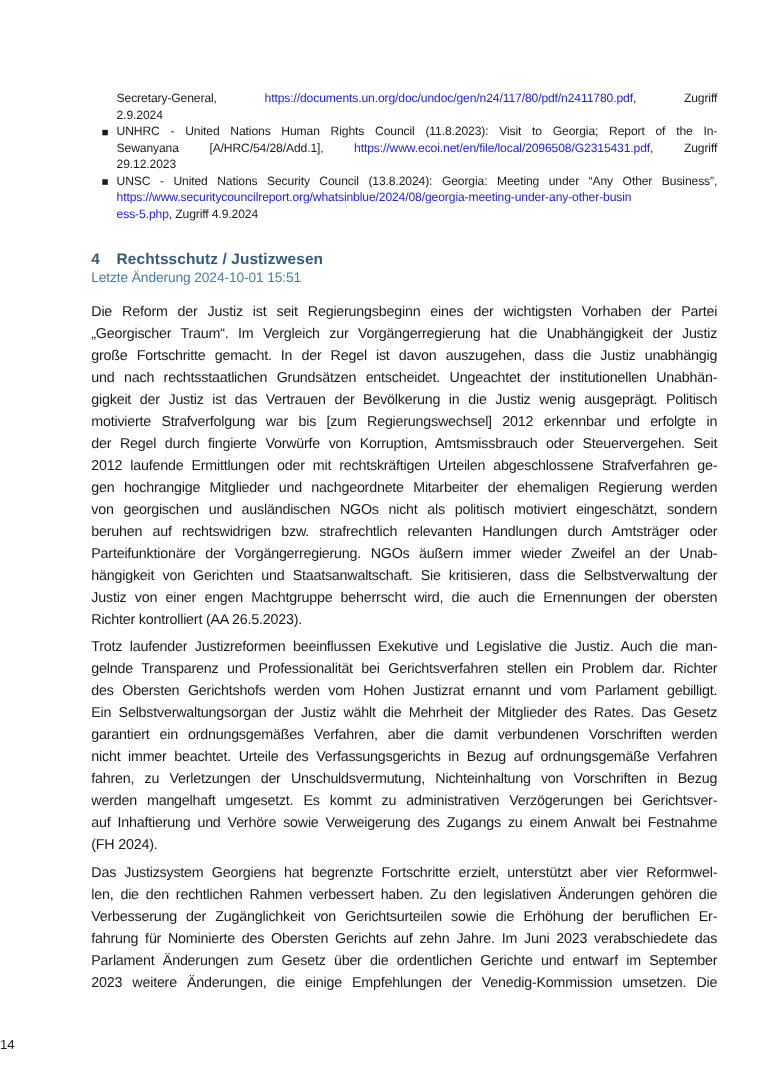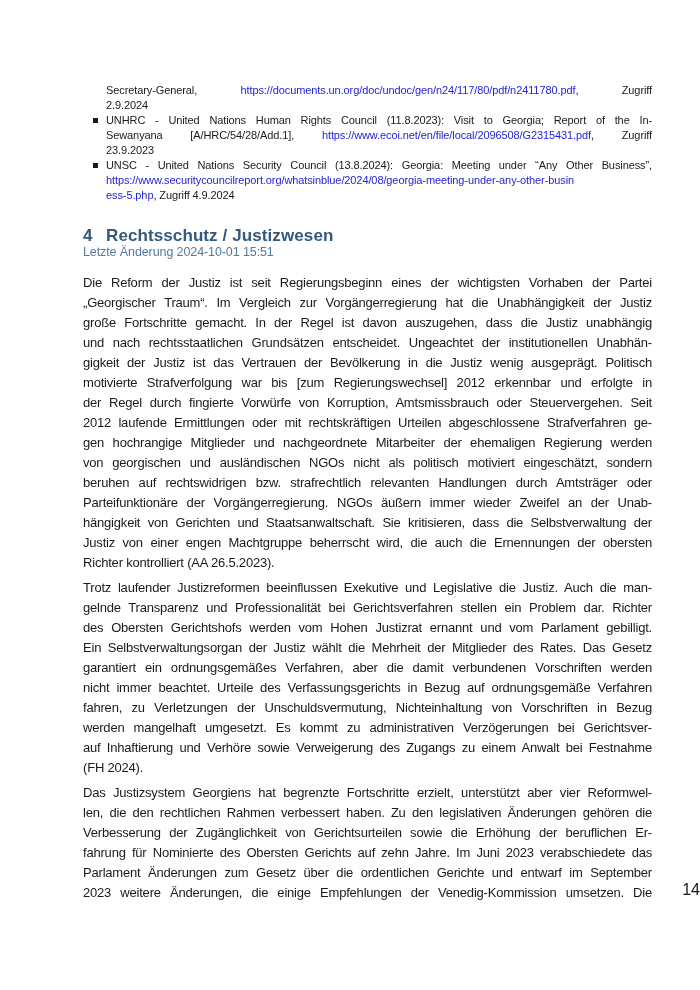--- a/index.html
+++ b/index.html
@@ -27,21 +27,21 @@
     position:absolute; left:-13px; top:5px;
     width:5px; height:5px;
     background:var(--body-text,#1a1a1a);
   }
   .line { text-align:justify; text-align-last:justify; }
   .line.no-just { text-align:left; text-align-last:left; }
   .doc-link { color:var(--link,#2323dc); text-decoration:none; cursor:pointer; }
   
   .heading {
     margin-top:24px;
-    font-size:17px; font-weight:bold; line-height:17px;
+    font-size:14px; font-weight:bold; line-height:17px;
     color:var(--heading,#335a7d);
     letter-spacing:0.1px;
   }
   .h-num { display:inline-block; width:23px; }
   .last-change {
     margin-top:1px;
     font-size:12.5px; line-height:15px;
     color:var(--last-change,#4e7ba1);
     letter-spacing:-0.1px;
   }
@@ -51,40 +51,40 @@
     font-size:13px; line-height:20px;
     letter-spacing:-0.2px;
   }
   .para { margin-bottom:5px; }
   .ref-link {
     color:inherit;
     text-underline-offset:2px;
     cursor:pointer;
   }
   .pagenum {
-    position:absolute; left:0; right:0; top:882px;
-    text-align:right;
-    font-size:16px; line-height:15px;
+    position:absolute; left:0; right:0; top:943px;
+    text-align:left;
+    font-size:12px; line-height:15px;
   }
 </style>
 </head>
 <body>
 
 <div class="page">
 
   <ul class="biblio" id="biblio">
       <li class="bib-item">
         <div class="line"><span>Secretary-General, </span><a class="doc-link" href="#">https://documents.un.org/doc/undoc/gen/n24/117/80/pdf/n2411780.pdf</a><span>, Zugriff</span></div>
         <div class="line no-just"><span>2.9.2024</span></div>
       </li>
       <li class="bib-item">
         <span class="bullet"></span>
         <div class="line"><span>UNHRC - United Nations Human Rights Council (11.8.2023): Visit to Georgia; Report of the In-</span></div>
         <div class="line"><span>Sewanyana [A/HRC/54/28/Add.1], </span><a class="doc-link" href="#">https://www.ecoi.net/en/file/local/2096508/G2315431.pdf</a><span>, Zugriff</span></div>
-        <div class="line no-just"><span>23.9.2023</span></div>
+        <div class="line no-just"><span>29.12.2023</span></div>
       </li>
       <li class="bib-item">
         <span class="bullet"></span>
         <div class="line"><span>UNSC - United Nations Security Council (13.8.2024): Georgia: Meeting under “Any Other Business”,</span></div>
         <div class="line"><a class="doc-link" href="#">https://www.securitycouncilreport.org/whatsinblue/2024/08/georgia-meeting-under-any-other-busin</a></div>
         <div class="line no-just"><a class="doc-link" href="#">ess-5.php</a><span>, Zugriff 4.9.2024</span></div>
       </li>
     </ul>
 
   <div class="heading"><span class="h-num">4</span><span>Rechtsschutz / Justizwesen</span></div>

